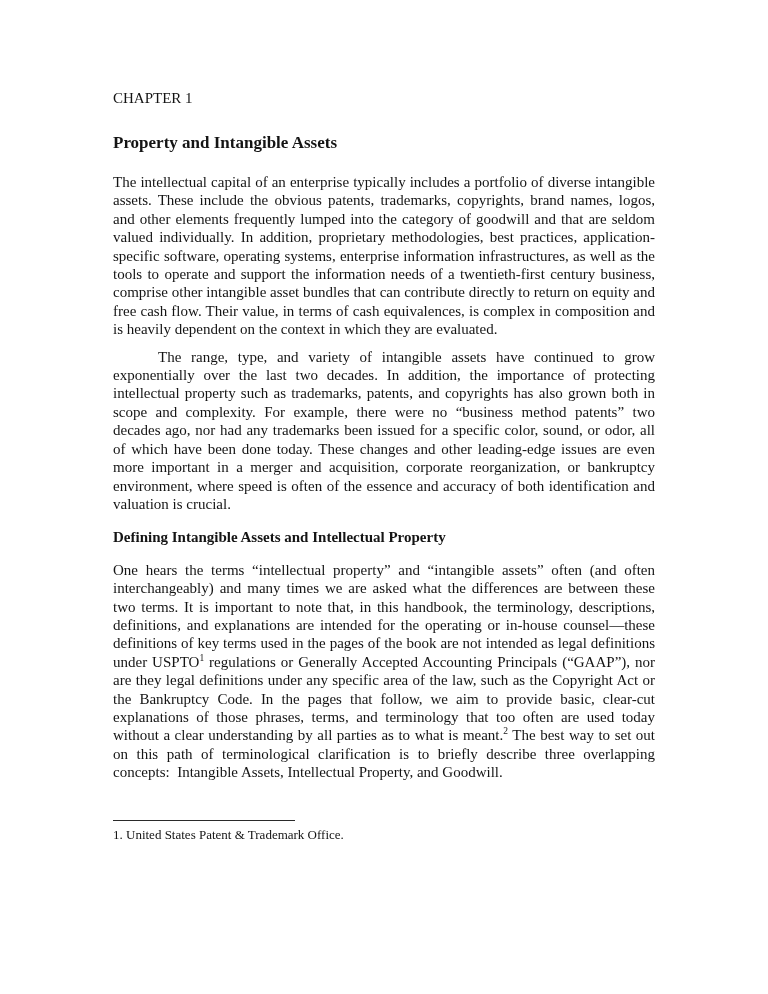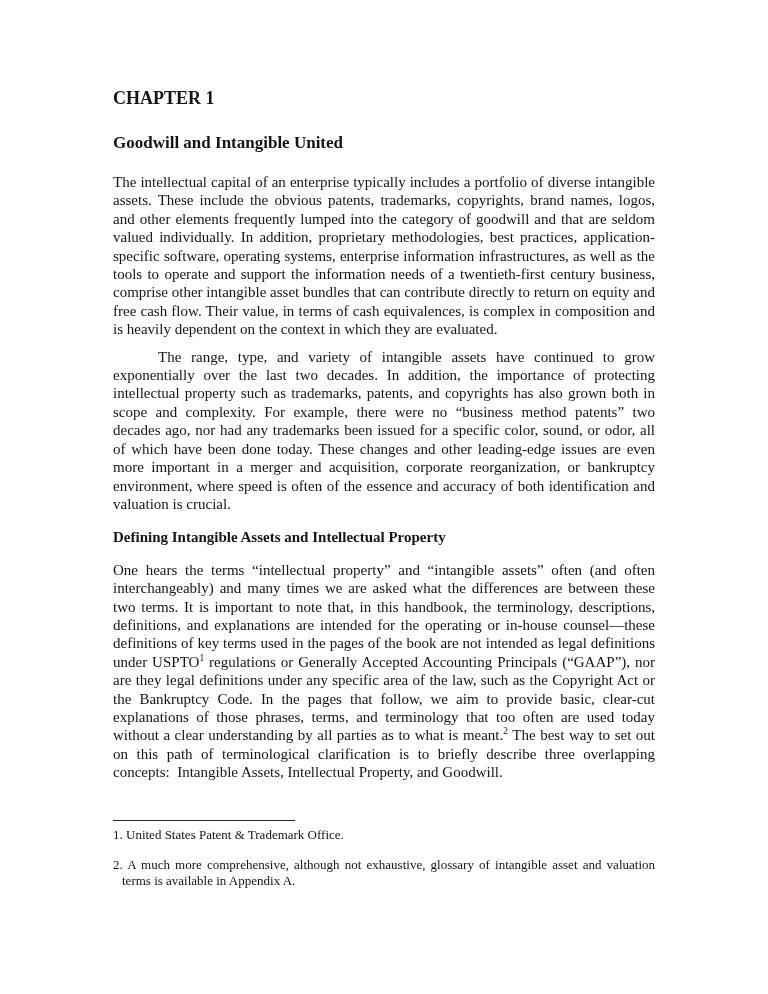--- a/index.html
+++ b/index.html
@@ -16,23 +16,23 @@
     font-family: "Liberation Serif", "DejaVu Serif", serif;
     color: #141414;
   }
   .content {
     position: absolute;
     left: 113px;
     top: 88px;
     width: 542px;
   }
   .chapter-label {
-    font-size: 18px;
+    font-size: 15px;
     line-height: 21px;
-    font-weight: bold;
+    font-weight: normal;
     margin: 0 0 23px 0;
   }
   .chapter-title {
     font-size: 17px;
     line-height: 21px;
     font-weight: bold;
     margin: 0 0 20px 0;
   }
   p.body-para {
     font-size: 15px;
@@ -74,25 +74,24 @@
     padding-left: 9px;
     text-indent: -9px;
   }
 </style>
 </head>
 <body>
 
 <div class="page">
   <div class="content">
     <h1 class="chapter-label">CHAPTER 1</h1>
-    <h2 class="chapter-title">Goodwill and Intangible United</h2>
+    <h2 class="chapter-title">Property and Intangible Assets</h2>
     <p class="body-para">The intellectual capital of an enterprise typically includes a portfolio of diverse intangible assets. These include the obvious patents, trademarks, copyrights, brand names, logos, and other elements frequently lumped into the category of goodwill and that are seldom valued individually. In addition, proprietary methodologies, best practices, application-specific software, operating systems, enterprise information infrastructures, as well as the tools to operate and support the information needs of a twentieth-first century business, comprise other intangible asset bundles that can contribute directly to return on equity and free cash flow. Their value, in terms of cash equivalences, is complex in composition and is heavily dependent on the context in which they are evaluated.</p>
     <p class="body-para indented">The range, type, and variety of intangible assets have continued to grow exponentially over the last two decades. In addition, the importance of protecting intellectual property such as trademarks, patents, and copyrights has also grown both in scope and complexity. For example, there were no “business method patents” two decades ago, nor had any trademarks been issued for a specific color, sound, or odor, all of which have been done today. These changes and other leading-edge issues are even more important in a merger and acquisition, corporate reorganization, or bankruptcy environment, where speed is often of the essence and accuracy of both identification and valuation is crucial.</p>
     <h3 class="section-heading">Defining Intangible Assets and Intellectual Property</h3>
     <p class="body-para"><span>One hears the terms “intellectual property” and “intangible assets” often (and often interchangeably) and many times we are asked what the differences are between these two terms. It is important to note that, in this handbook, the terminology, descriptions, definitions, and explanations are intended for the operating or in-house counsel—these definitions of key terms used in the pages of the book are not intended as legal definitions under USPTO</span><sup class="fn-ref">1</sup><span> regulations or Generally Accepted Accounting Principals (“GAAP”), nor are they legal definitions under any specific area of the law, such as the Copyright Act or the Bankruptcy Code. In the pages that follow, we aim to provide basic, clear-cut explanations of those phrases, terms, and terminology that too often are used today without a clear understanding by all parties as to what is meant.</span><sup class="fn-ref">2</sup><span> The best way to set out on this path of terminological clarification is to briefly describe three overlapping concepts:&nbsp; Intangible Assets, Intellectual Property, and Goodwill.</span></p>
   </div>
 
   <div class="footnotes">
     <div class="fn-divider"></div>
     <p class="footnote">1. United States Patent &amp; Trademark Office.</p>
-    <p class="footnote">2. A much more comprehensive, although not exhaustive, glossary of intangible asset and valuation terms is available in Appendix A.</p>
   </div>
 </div>
 
 </body></html>

